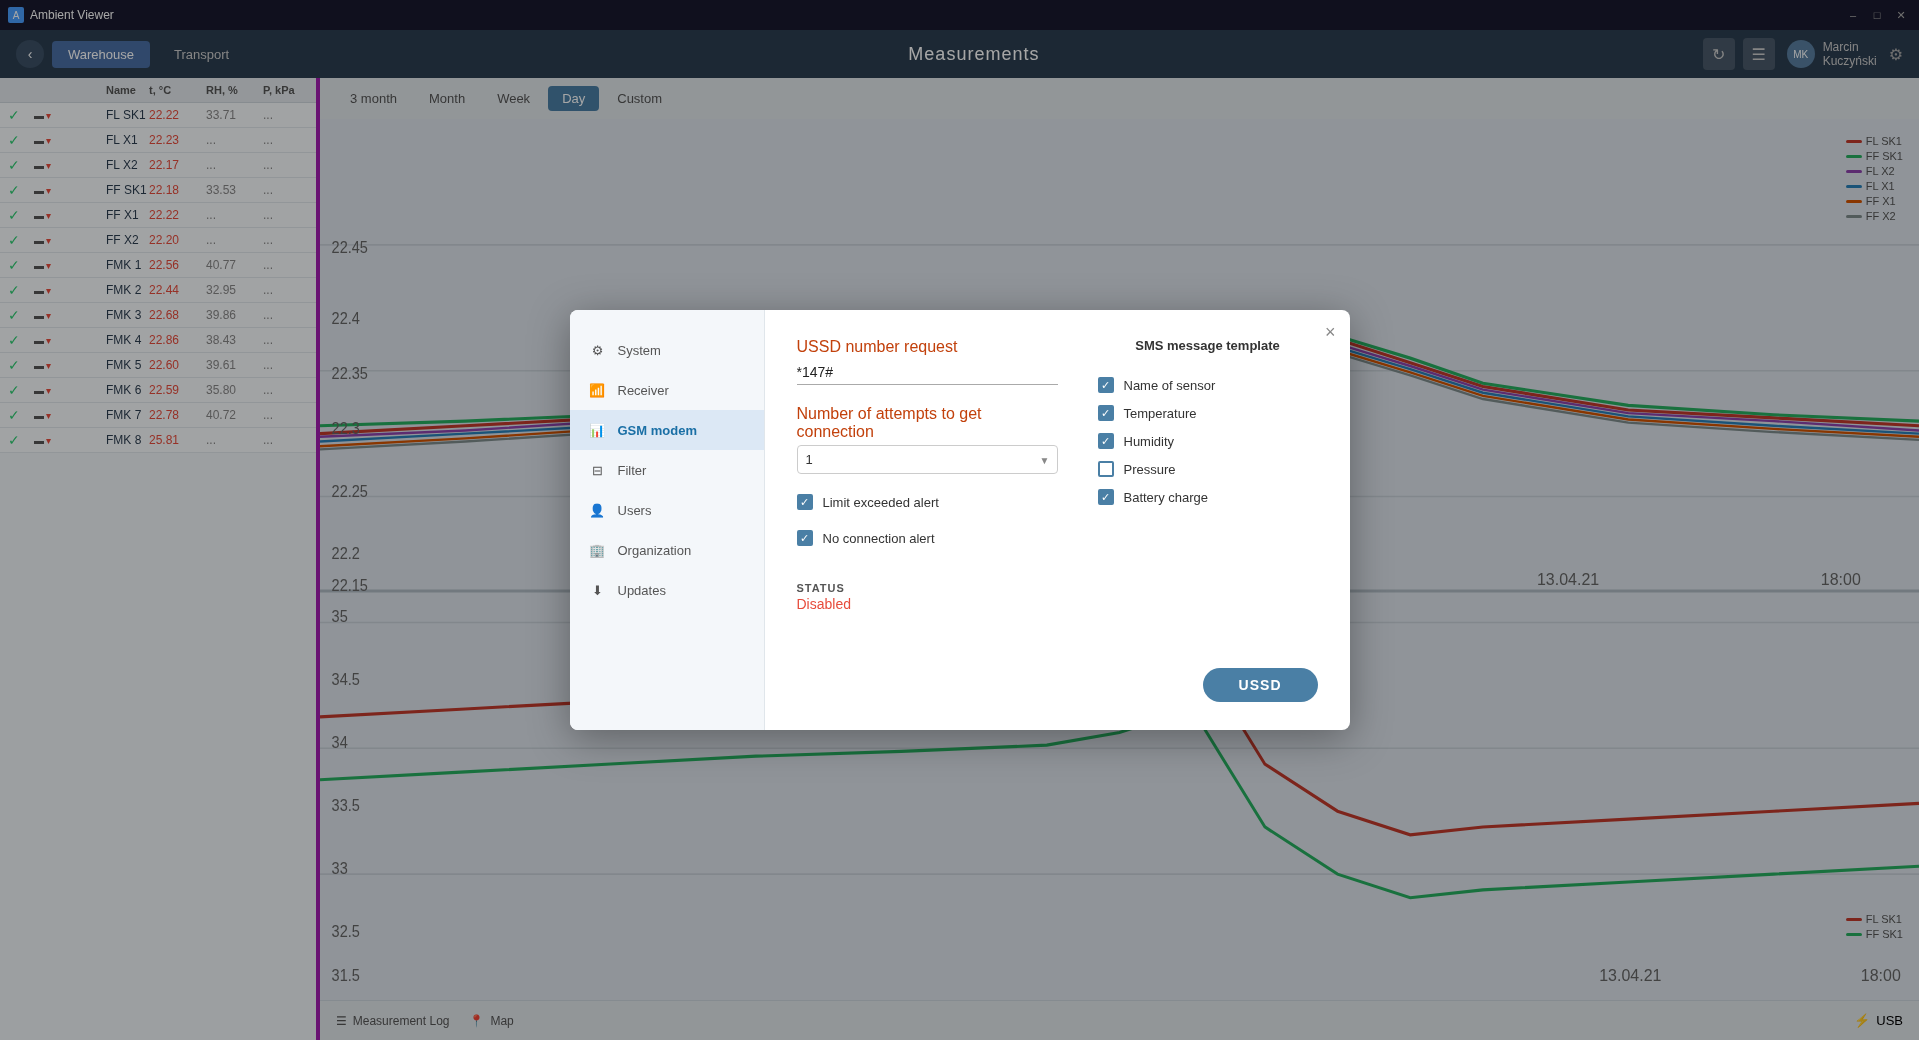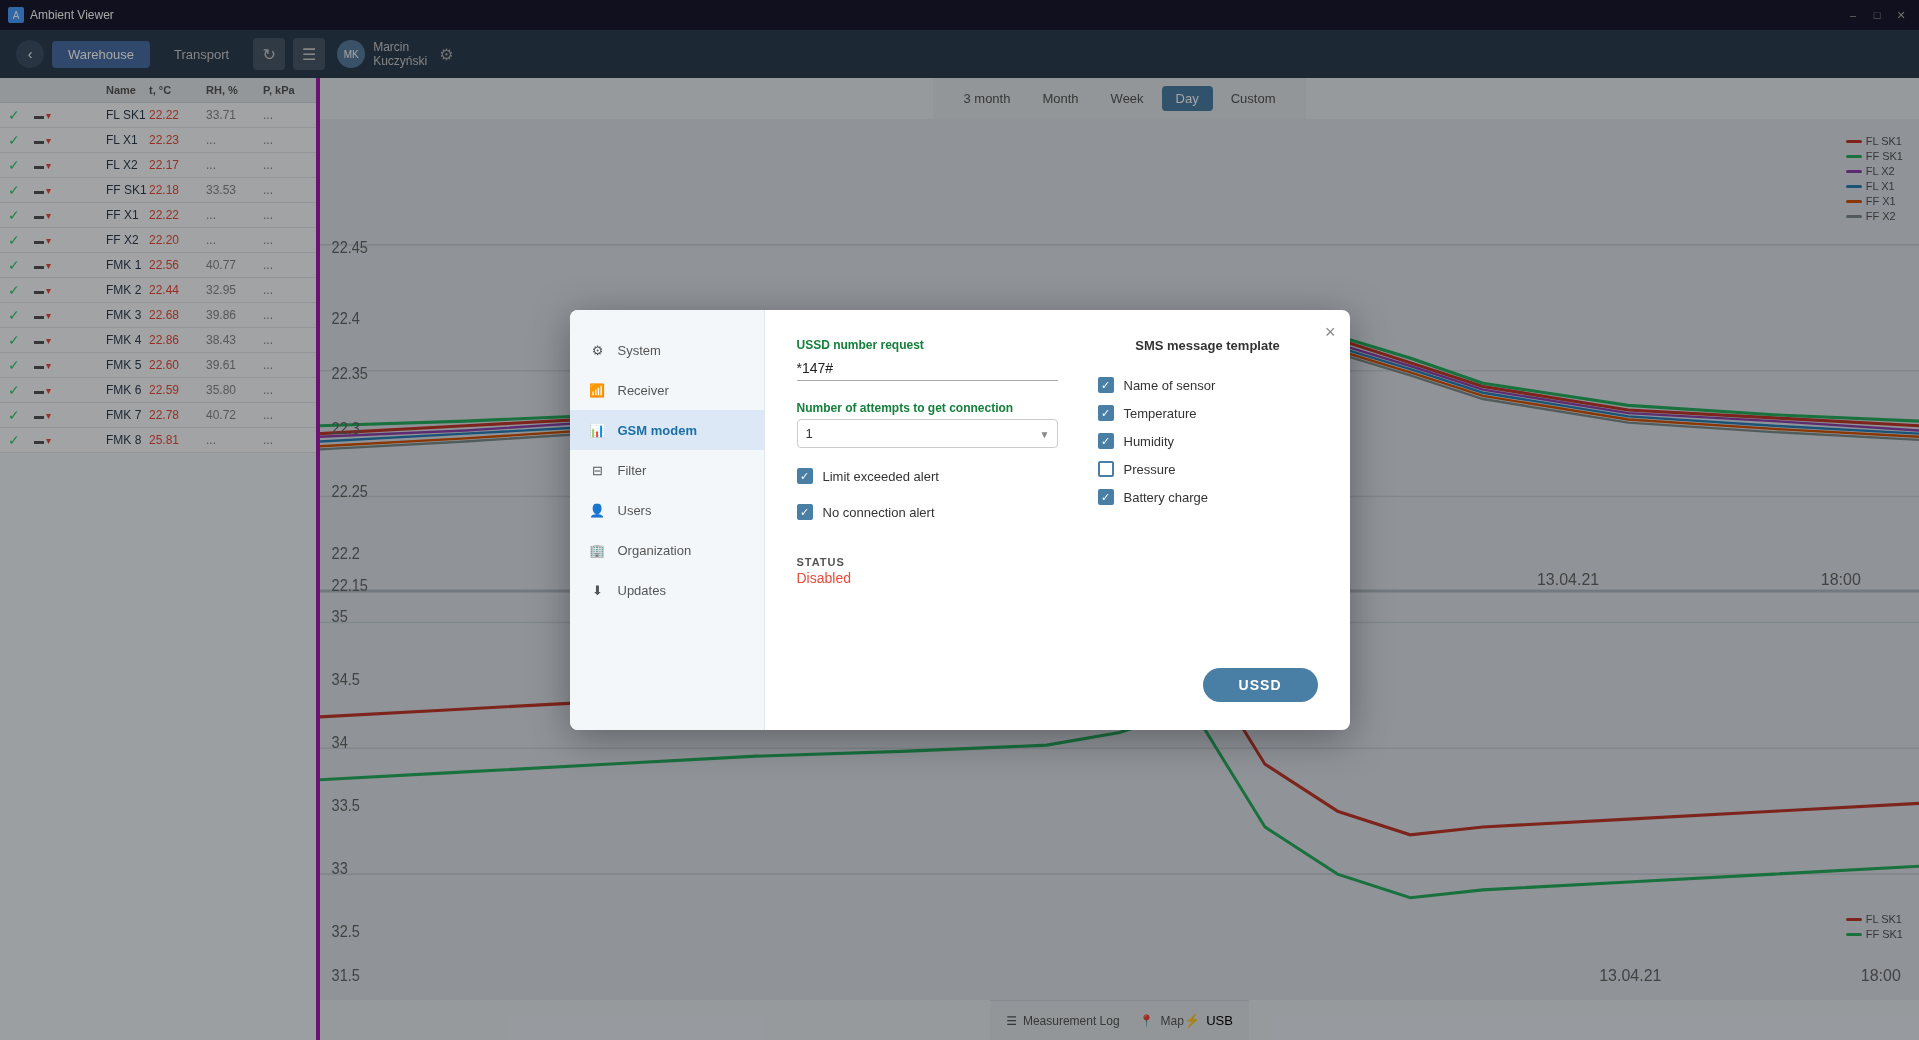--- a/index.html
+++ b/index.html
@@ -110,21 +110,20 @@
     .sensor-p { color: #888; }
 
     
     .main-area {
       flex: 1;
       background: #e8edf2;
       display: flex;
       flex-direction: column;
       position: relative;
       overflow: hidden;
-      align-items: center;
     }
 
     
     .chart-tabs {
       display: flex;
       padding: 8px 16px;
       gap: 4px;
       background: #e0e6ea;
     }
     .chart-tab {
@@ -210,21 +209,21 @@
       padding: 28px 32px;
       display: flex;
       flex-direction: column;
       gap: 0;
     }
     .modal-two-col { display: flex; gap: 40px; flex: 1; }
     .modal-left { flex: 1; display: flex; flex-direction: column; gap: 20px; }
     .modal-right { width: 220px; display: flex; flex-direction: column; gap: 16px; }
 
     .form-group { display: flex; flex-direction: column; gap: 4px; }
-    .form-label { font-size: 12px; color: #15803d; font-weight: 700; }
+    .form-label { font-size: 16px; color: #c2410c; font-weight: 400; }
     .form-input {
       border: none;
       border-bottom: 1px solid #aaa;
       padding: 4px 0;
       font-size: 14px;
       background: transparent;
       color: #222;
       outline: none;
       width: 100%;
     }
@@ -346,20 +345,21 @@
     <div class="titlebar-btn">✕</div>
   </div>
 </div>
 
 <div class="app">
 
   <div class="topnav">
     <button class="nav-back-btn">‹</button>
     <div class="nav-tab active">Warehouse</div>
     <div class="nav-tab">Transport</div>
+    <div class="nav-title">Measurements</div>
     <div class="nav-right">
       <div class="topright-actions">
         <div class="action-icon-btn">↻</div>
         <div class="action-icon-btn">☰</div>
       </div>
       <div class="user-info">
         <div class="user-avatar">MK</div>
         <div>
           <div>Marcin</div>
           <div>Kuczyński</div>

